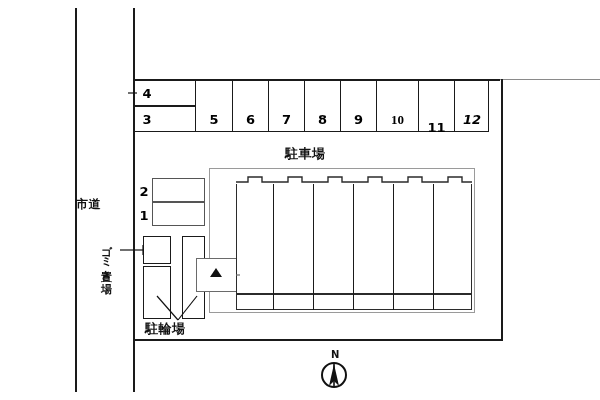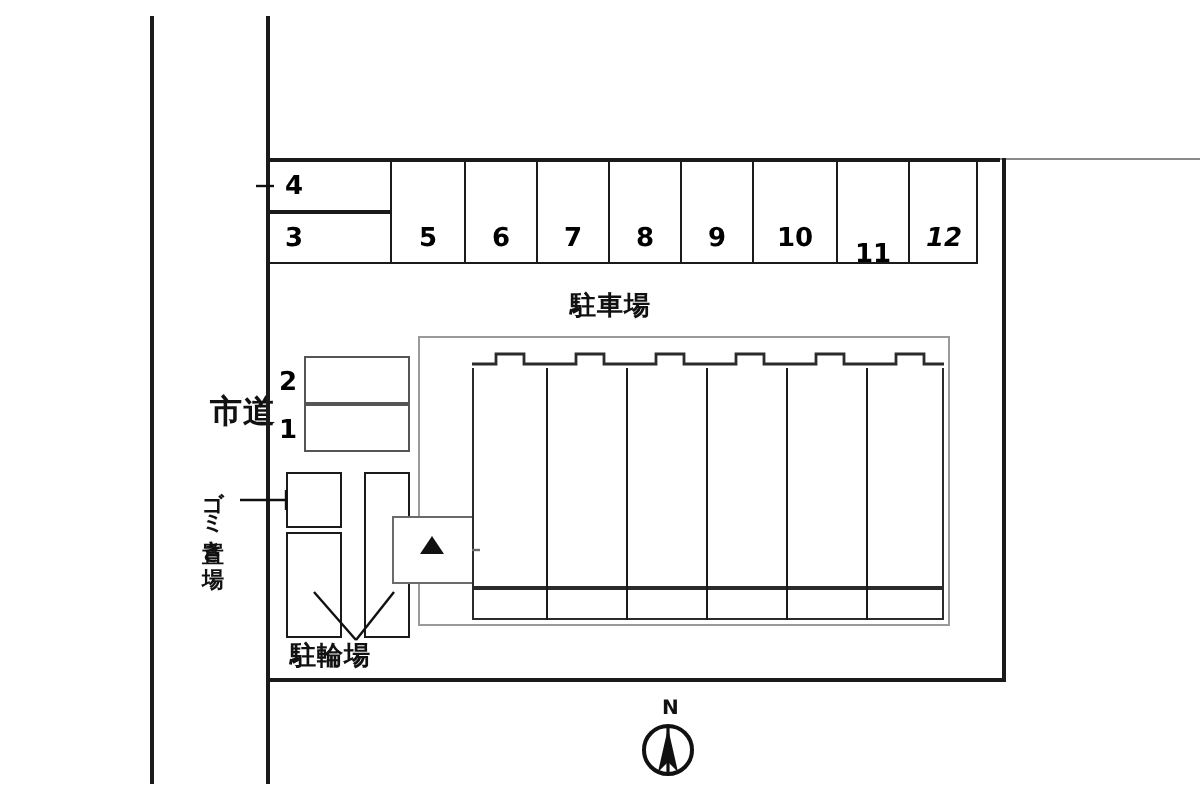--- a/index.html
+++ b/index.html
@@ -93,21 +93,21 @@
     pointer-events: none;
   }
 </style>
 </head>
 <body>
 
 <div id="plan">
 
   <div class="ln" style="left:75px; top:8px; width:1.6px; height:384px;"></div>
 
-  <div class="jplabel" style="left:105px; top:198px; font-size:16px;">市道</div>
+  <div class="jplabel" style="left:76px; top:198px; font-size:12px;">市道</div>
 
   <div class="ln" style="left:133px; top:8px; width:1.6px; height:384px;"></div>
 
   <div class="ln" style="left:133px; top:79px; width:367px; height:1.6px;"></div>
   <div class="lngray" style="left:500px; top:79px; width:100px; height:1.4px;"></div>
 
   <div class="ln" style="left:501px; top:79px; width:1.8px; height:262px;"></div>
 
   <div class="ln" style="left:133px; top:339px; width:370px; height:1.8px;"></div>
 
@@ -125,21 +125,21 @@
   <div class="ln" style="left:340px; top:80px; width:1.3px; height:52px;"></div>
   <div class="ln" style="left:376px; top:80px; width:1.3px; height:52px;"></div>
   <div class="ln" style="left:418px; top:80px; width:1.3px; height:52px;"></div>
   <div class="ln" style="left:454px; top:80px; width:1.3px; height:52px;"></div>
 
   <div class="cellnum" style="left:196px; top:113px; width:36px;">5</div>
   <div class="cellnum" style="left:233px; top:113px; width:35px;">6</div>
   <div class="cellnum" style="left:269px; top:113px; width:35px;">7</div>
   <div class="cellnum" style="left:305px; top:113px; width:35px;">8</div>
   <div class="cellnum" style="left:341px; top:113px; width:35px;">9</div>
-  <div class="cellnum" style="left:377px; top:113px; width:41px;">10</div>
+  <div class="cellnum" style="left:377px; top:113px; width:41px;font-family:Liberation Serif, serif;">10</div>
   <div class="cellnum" style="left:419px; top:121px; width:35px;text-align:center;">11</div>
   <div class="cellnum" style="left:455px; top:113px; width:34px;font-style:italic;">12</div>
 
   <div class="jplabel" style="left:285px; top:147px;">駐車場</div>
 
   <div class="boxgray" style="left:209px; top:168px; width:266px; height:145px; border-color:#9a9a9a;"></div>
 
   <div class="box" style="left:152px; top:178px; width:53px; height:24px; border-color:#555;"></div>
   <div class="cellnum" style="left:138px; top:185px; width:12px;">2</div>
 

